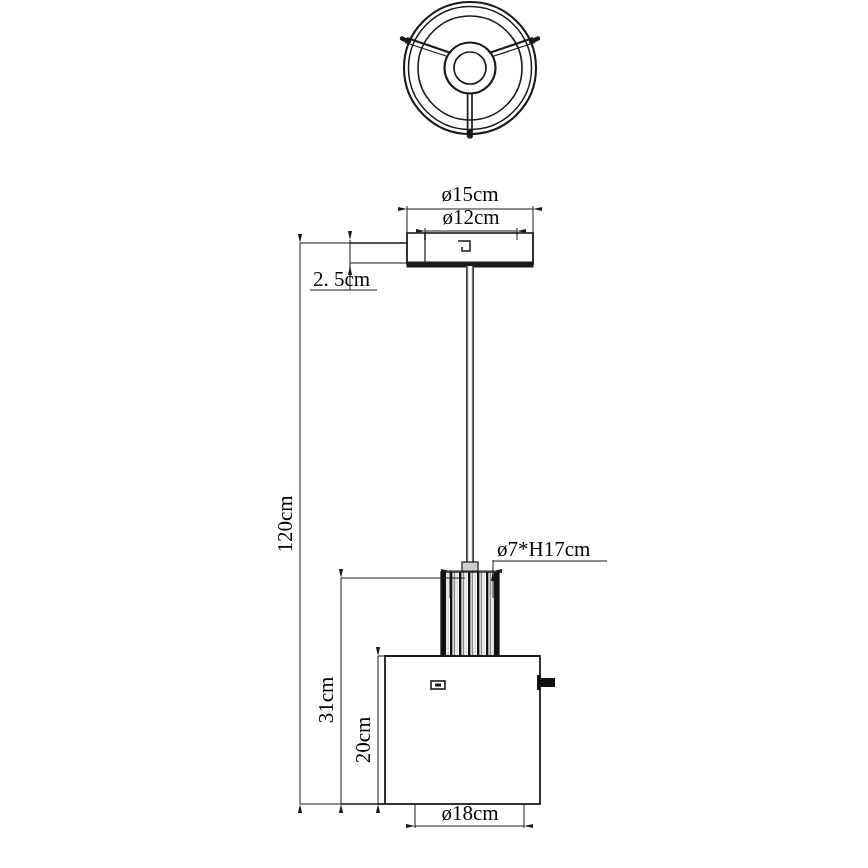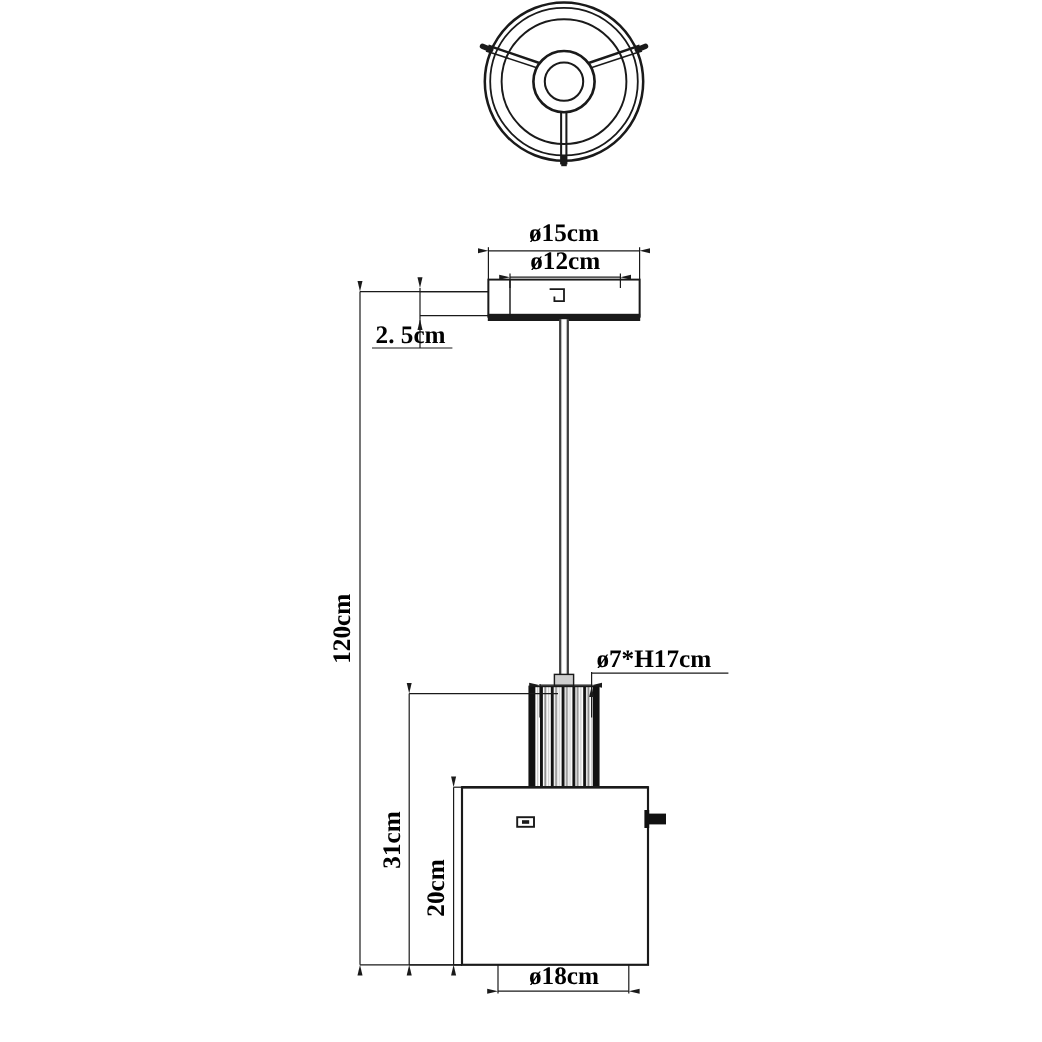--- a/index.html
+++ b/index.html
@@ -9,21 +9,20 @@
   }
   body {
     font-family: "Liberation Serif", serif;
   }
   #sheet {
     position: relative;
     width: 788px;
     height: 868px;
     background: #ffffff;
     overflow: hidden;
-    font-weight: bold;
   }
   #sheet svg {
     position: absolute;
     top: 0;
     left: 0;
     display: block;
   }
   .dim-text {
     font-family: "Liberation Serif", serif;
     font-size: 21px;

